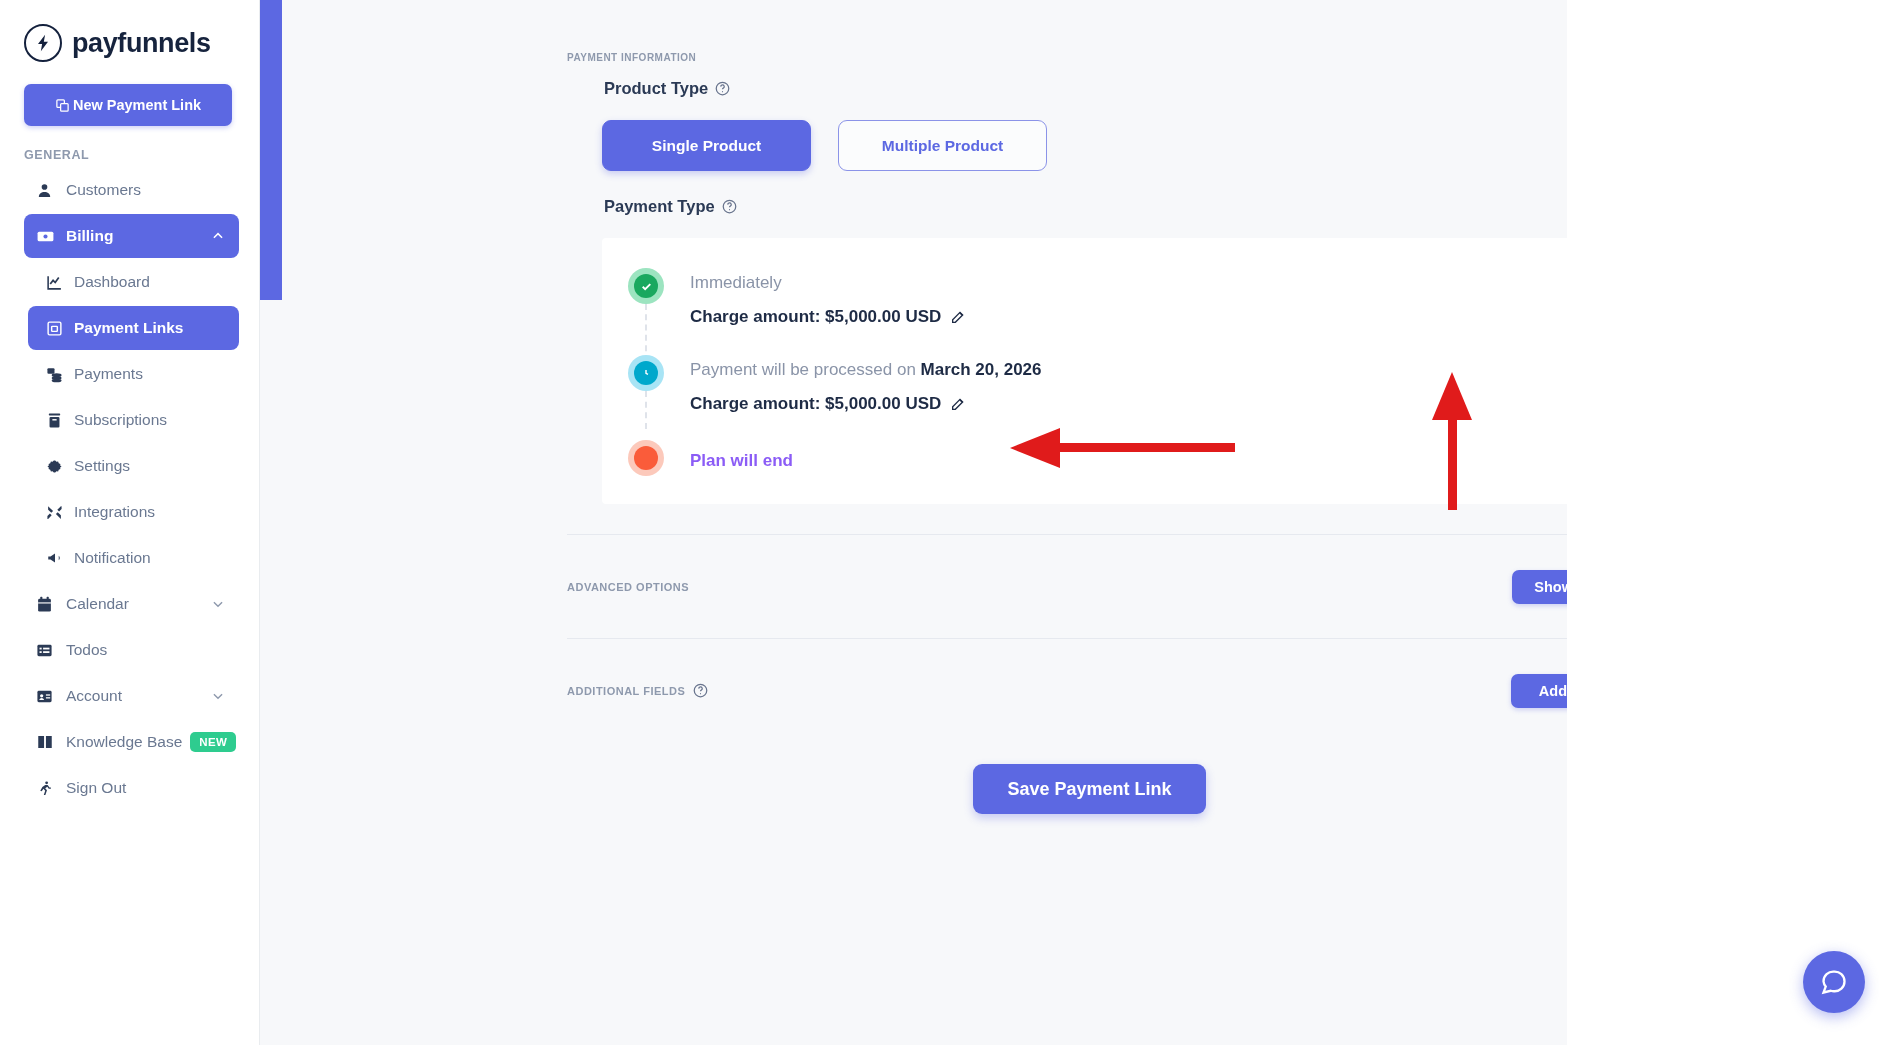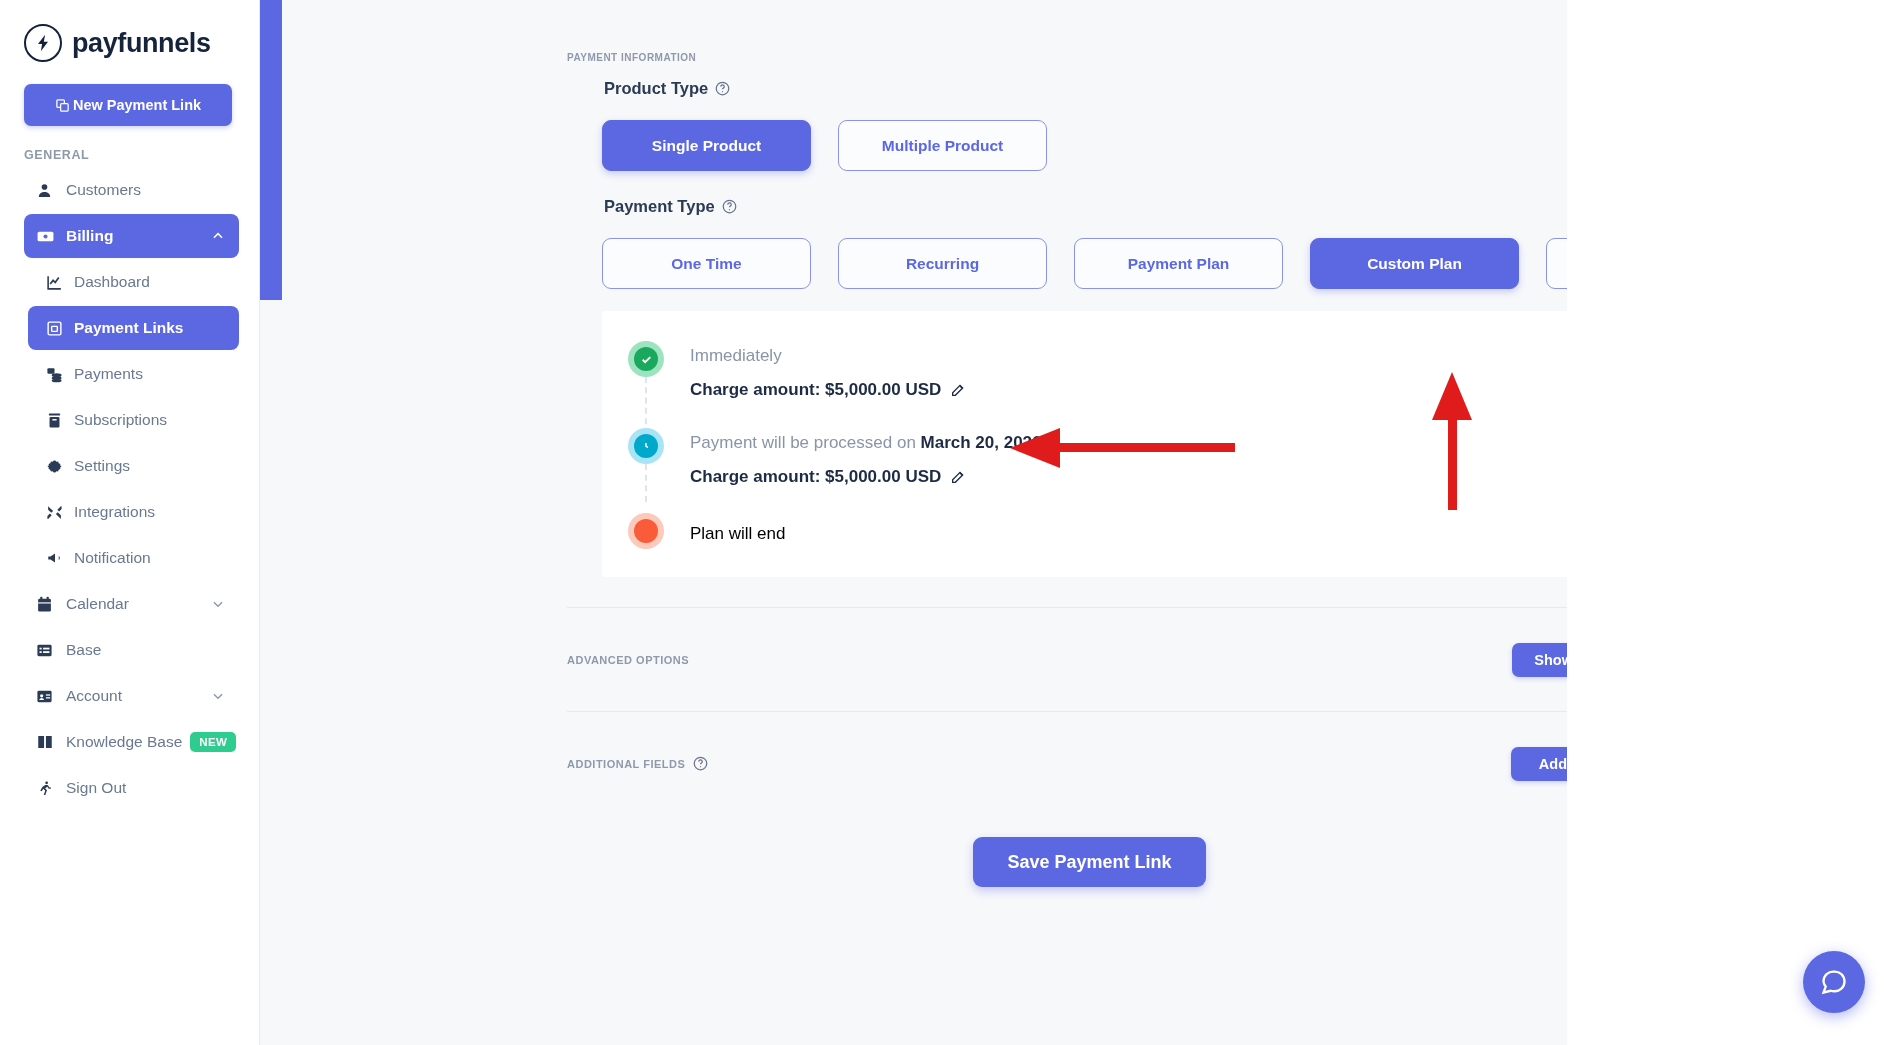--- a/index.html
+++ b/index.html
@@ -134,21 +134,21 @@
   .dot-red   { background: #fcc9bb; } .dot-red   .dot-inner { background: #fa5c3a; }
   .tl-line {
     position: absolute; left: 50%; transform: translateX(-50%);
     width: 2px; border-left: 2px dashed #dfe3ea; z-index: 1;
   }
   .tl-body { flex: 1 1 auto; padding-top: 5px; }
   .tl-muted { font-size: 17px; color: #8a94a8; }
   .tl-strong { font-size: 17px; font-weight: 700; color: #1e2b45; margin-top: 14px; display: flex; align-items: center; gap: 9px; }
   .tl-date { color: #1e2b45; font-weight: 700; }
   .edit-ic { width: 16px; height: 16px; display: block; color: #1e2b45; cursor: pointer; }
-  .plan-end { font-size: 17px; font-weight: 400; color: #000000; padding-top: 6px; }
+  .plan-end { font-size: 17px; font-weight: 700; color: #8b5cf6; padding-top: 6px; }
 
   .add-step-btn {
     position: absolute; left: 1400px; top: 332px;
     width: 62px; height: 42px; border-radius: 8px;
     background: #7b85e8; color: #fff; border: 2px solid #aeb5f0;
     font-size: 20px; line-height: 1; cursor: pointer;
     display: flex; align-items: center; justify-content: center;
     font-family: inherit;
   }
 
@@ -332,21 +332,21 @@
       <div class="nav-item">
         <span class="ic">
           <svg width="17" height="17" viewBox="0 0 24 24" fill="currentColor">
               <rect x="2" y="4" width="20" height="16" rx="2"></rect>
               <rect x="5" y="8" width="3" height="2.5" fill="#fff"></rect>
               <rect x="10" y="8" width="9" height="2.5" fill="#fff"></rect>
               <rect x="5" y="13" width="3" height="2.5" fill="#fff"></rect>
               <rect x="10" y="13" width="9" height="2.5" fill="#fff"></rect>
             </svg>
         </span>
-        <span class="lbl">Base</span>
+        <span class="lbl">Todos</span>
       </div>
 
       <div class="nav-item">
         <span class="ic">
           <svg width="17" height="17" viewBox="0 0 24 24" fill="currentColor">
               <rect x="2" y="4" width="20" height="16" rx="2"></rect>
               <circle cx="8" cy="11" r="2.3" fill="#fff"></circle>
               <path d="M4.5 17c.6-2 2-3 3.5-3s2.9 1 3.5 3z" fill="#fff"></path>
               <rect x="14" y="9" width="6" height="1.8" fill="#fff"></rect>
               <rect x="14" y="13" width="6" height="1.8" fill="#fff"></rect>
@@ -405,27 +405,20 @@
 
       <div class="field-label" style="margin-top:26px">
         <span>Payment Type</span>
         <svg class="help-ic" viewBox="0 0 24 24" fill="none" stroke="currentColor" stroke-width="2">
           <circle cx="12" cy="12" r="10"></circle>
             <path d="M9.2 9a2.8 2.8 0 115.3 1.3c-.6 1-2.5 1.4-2.5 3"></path>
             <circle cx="12" cy="17" r=".9" fill="currentColor" stroke="none"></circle>
         </svg>
       </div>
 
-      <div class="btn-row row-payment">
-        <button class="opt-btn">One Time</button>
-        <button class="opt-btn">Recurring</button>
-        <button class="opt-btn">Payment Plan</button>
-        <button class="opt-btn sel">Custom Plan</button>
-        <button class="opt-btn" style="width:216px">Pay what you want</button>
-      </div>
 
       <div class="plan-wrap">
         <div class="plan-card">
 
           <div class="tl-row" style="position:relative;">
             <div class="tl-dot-col">
               <div class="tl-line" style="top:36px;height:78px"></div>
               <div class="dot-outer dot-green">
                 <div class="dot-inner">
                   <svg width="13" height="13" viewBox="0 0 24 24" fill="none" stroke="#fff" stroke-width="3.4">

